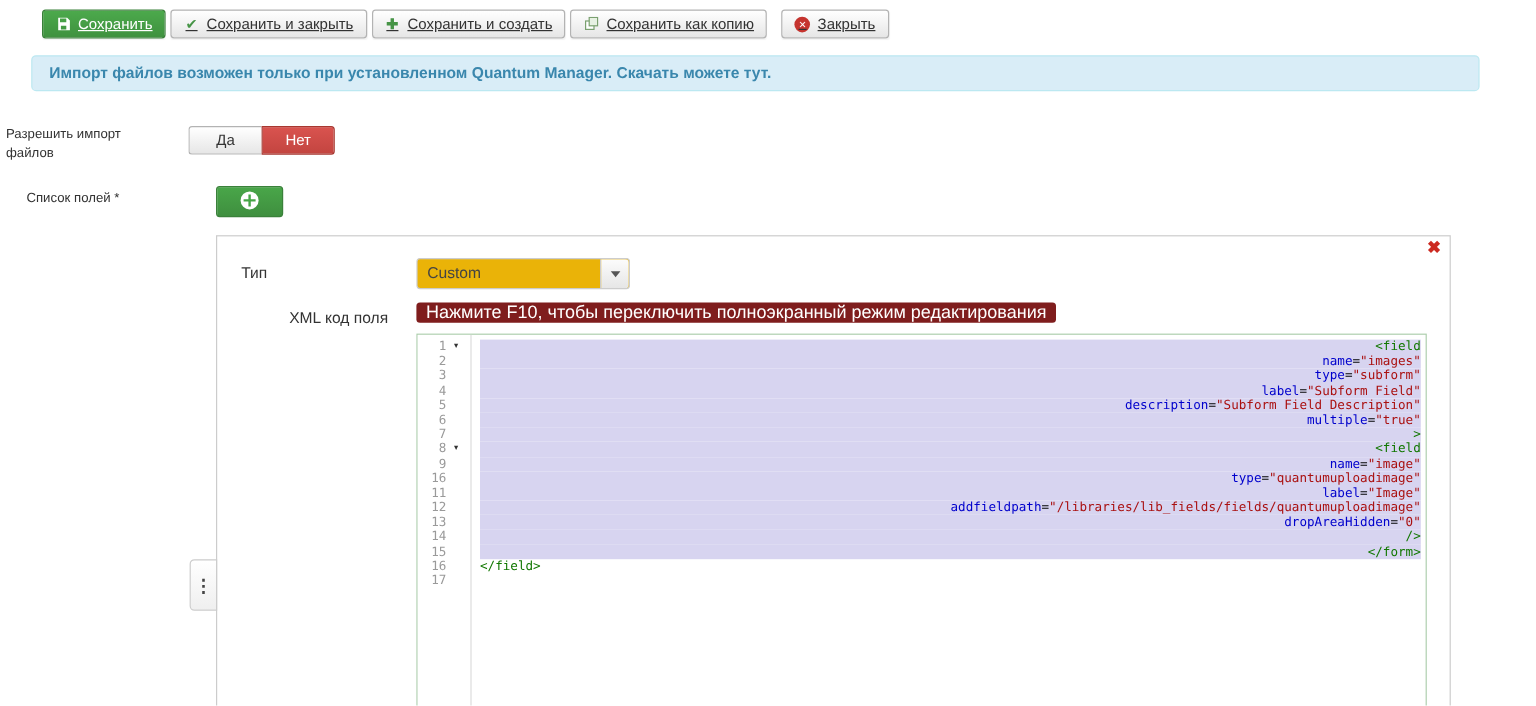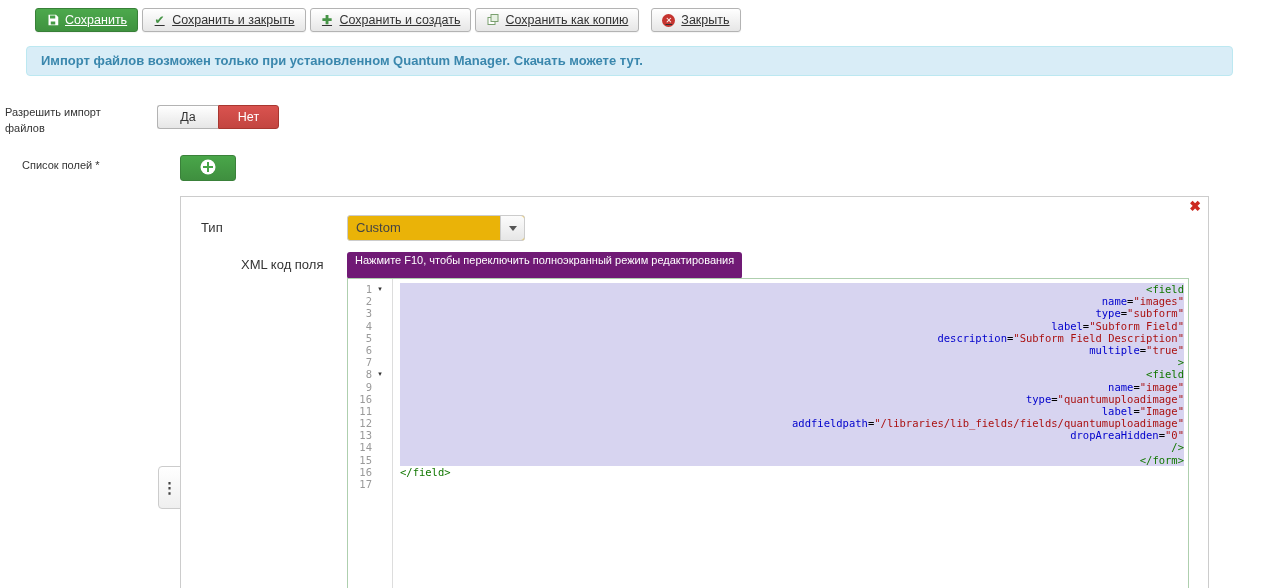--- a/index.html
+++ b/index.html
@@ -58,22 +58,22 @@
     border:1px solid #ccc; border-radius:3px; background:#eab308; display:flex; cursor:pointer; }
   .select-value { flex:1; line-height:24px; padding-left:8px; font-size:13px; color:#444;
     overflow:hidden; white-space:nowrap; }
   .select-caret { width:24px; display:flex; align-items:center; justify-content:center;
     background:linear-gradient(#fcfcfc,#e6e6e6); border-left:1px solid #ccc;
     border-radius:0 3px 3px 0; }
   .caret-shape { width:0; height:0; border-left:4px solid transparent;
     border-right:4px solid transparent; border-top:5px solid #555; }
 
   
-  .tip { position:absolute; left:166px; top:55px; height:27px; line-height:17px;
-    background:#701a75; color:#fff; font-size:11px; padding:0 8px; border-radius:3px;
+  .tip { position:absolute; left:166px; top:55px; height:17px; line-height:17px;
+    background:#7f1d1d; color:#fff; font-size:15px; padding:0 8px; border-radius:3px;
     white-space:nowrap; }
 
   
   .editor { position:absolute; left:166px; top:81px; width:842px; height:324px;
     border:1px solid #aecfae; background:#fff; display:flex; overflow:hidden; }
   .gutter { width:45px; border-right:1px solid #ddd; padding-top:4px; background:#fff; }
   .gut-row { display:flex; height:12.2px; }
   .gut-num { width:24px; text-align:right; color:#9a9a9a;
     font-family:"DejaVu Sans Mono",monospace; font-size:10.5px; line-height:12.2px; }
   .gut-fold { width:16px; text-align:center; font-size:7px; color:#333; line-height:12.2px;

